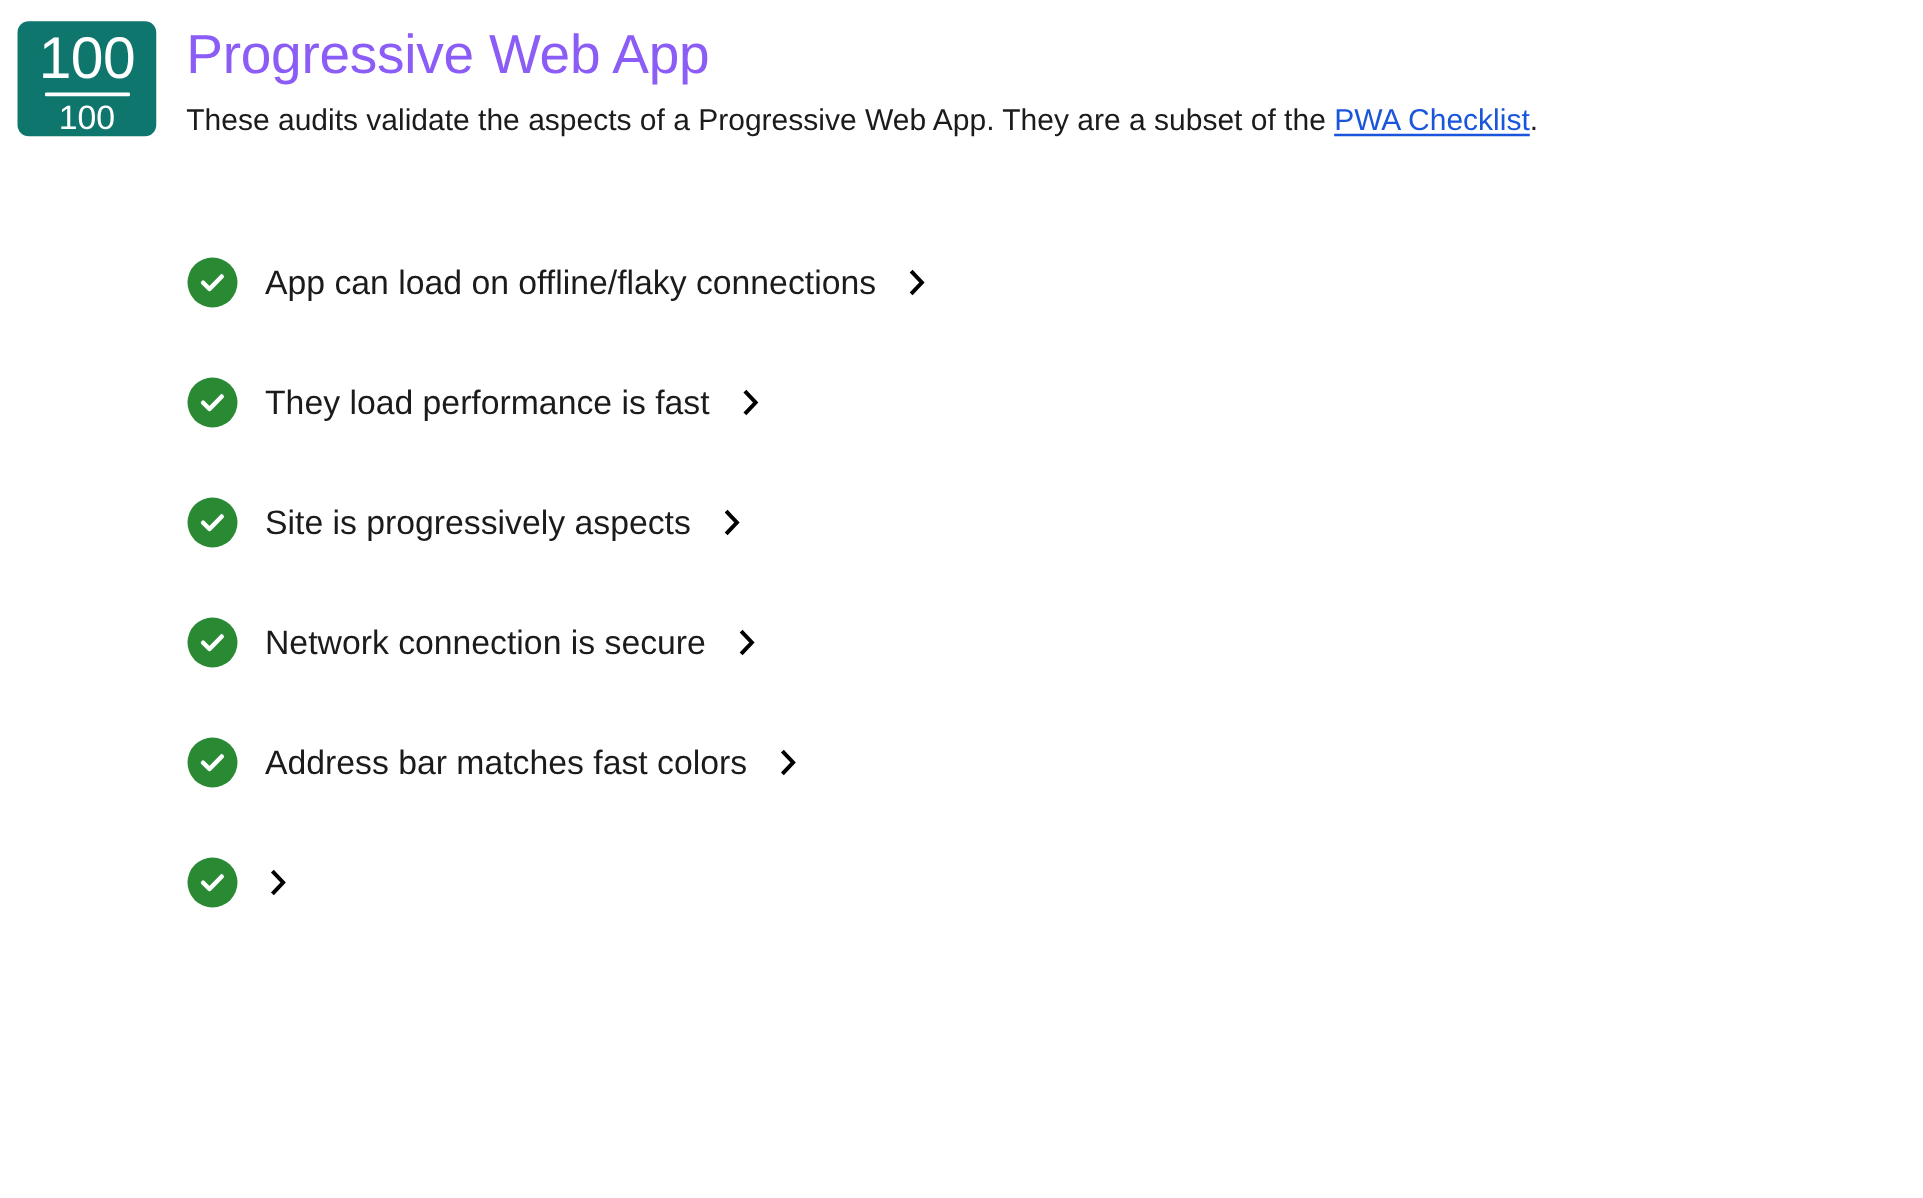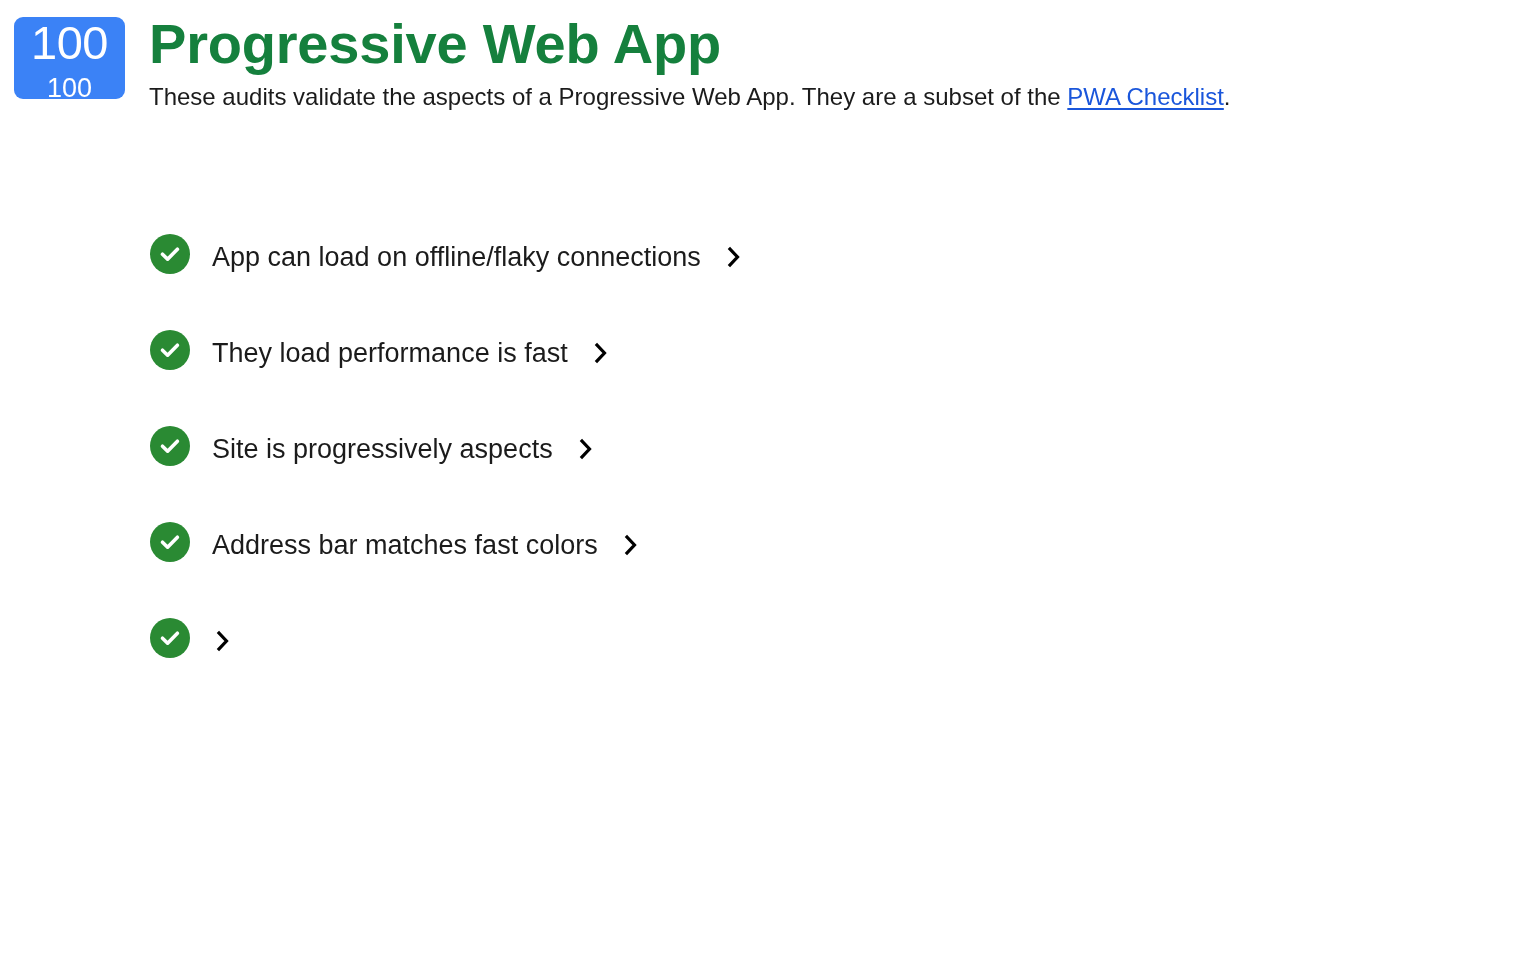--- a/index.html
+++ b/index.html
@@ -29,22 +29,22 @@
     top: 0;
     width: 1538px;
     height: 150px;
   }
 
   .score-badge {
     position: absolute;
     left: 14px;
     top: 17px;
     width: 111px;
-    height: 82px;
-    background: #3b82f6;
+    height: 92px;
+    background: #0f766e;
     border-radius: 9px;
     box-sizing: border-box;
     padding-top: 4px;
     display: flex;
     flex-direction: column;
     align-items: center;
     justify-content: center;
     color: #ffffff;
     user-select: none;
   }
@@ -67,24 +67,24 @@
     font-weight: 400;
   }
 
   .header-text {
     position: absolute;
     left: 149px;
     top: 16px;
     right: 20px;
   }
   .page-title {
-    font-size: 56px;
+    font-size: 44px;
     line-height: 56px;
-    font-weight: 700;
-    color: #15803d;
+    font-weight: 400;
+    color: #8b5cf6;
     letter-spacing: -0.2px;
     margin: 0;
     white-space: nowrap;
   }
   .page-description {
     margin: 8px 0 0 0;
     font-size: 24px;
     line-height: 34px;
     font-weight: 400;
     color: #1b1b1b;
@@ -103,21 +103,21 @@
     top: 178px;
     width: 1538px;
     list-style: none;
     margin: 0;
     padding: 0;
   }
   .audit-item {
     position: relative;
     height: 96px;
     display: flex;
-    align-items: flex-end;
+    align-items: center;
     padding-left: 150px;
     box-sizing: border-box;
   }
 
   .check-icon {
     flex: 0 0 auto;
     width: 40px;
     height: 40px;
     border-radius: 50%;
     background: #2a8a33;
@@ -204,20 +204,33 @@
           </svg>
       </span>
       <span class="audit-label">Site is progressively aspects</span>
       <span class="chevron-icon">
         <svg width="14" height="22" viewBox="0 0 14 22">
             <path d="M3 3 L10.5 11 L3 19" fill="none" stroke="currentColor" stroke-width="3.2" stroke-linecap="square" stroke-linejoin="miter"></path>
           </svg>
       </span>
     </li>
 
+    <li class="audit-item">
+      <span class="check-icon">
+        <svg width="26" height="26" viewBox="0 0 26 26">
+            <path d="M5.5 13.2 L10.6 18.2 L20.4 8.2" fill="none" stroke="#ffffff" stroke-width="3.6" stroke-linecap="round" stroke-linejoin="round"></path>
+          </svg>
+      </span>
+      <span class="audit-label">Network connection is secure</span>
+      <span class="chevron-icon">
+        <svg width="14" height="22" viewBox="0 0 14 22">
+            <path d="M3 3 L10.5 11 L3 19" fill="none" stroke="currentColor" stroke-width="3.2" stroke-linecap="square" stroke-linejoin="miter"></path>
+          </svg>
+      </span>
+    </li>
 
 
 
     <li class="audit-item">
       <span class="check-icon">
         <svg width="26" height="26" viewBox="0 0 26 26">
             <path d="M5.5 13.2 L10.6 18.2 L20.4 8.2" fill="none" stroke="#ffffff" stroke-width="3.6" stroke-linecap="round" stroke-linejoin="round"></path>
           </svg>
       </span>
       <span class="audit-label">Address bar matches fast colors</span>

